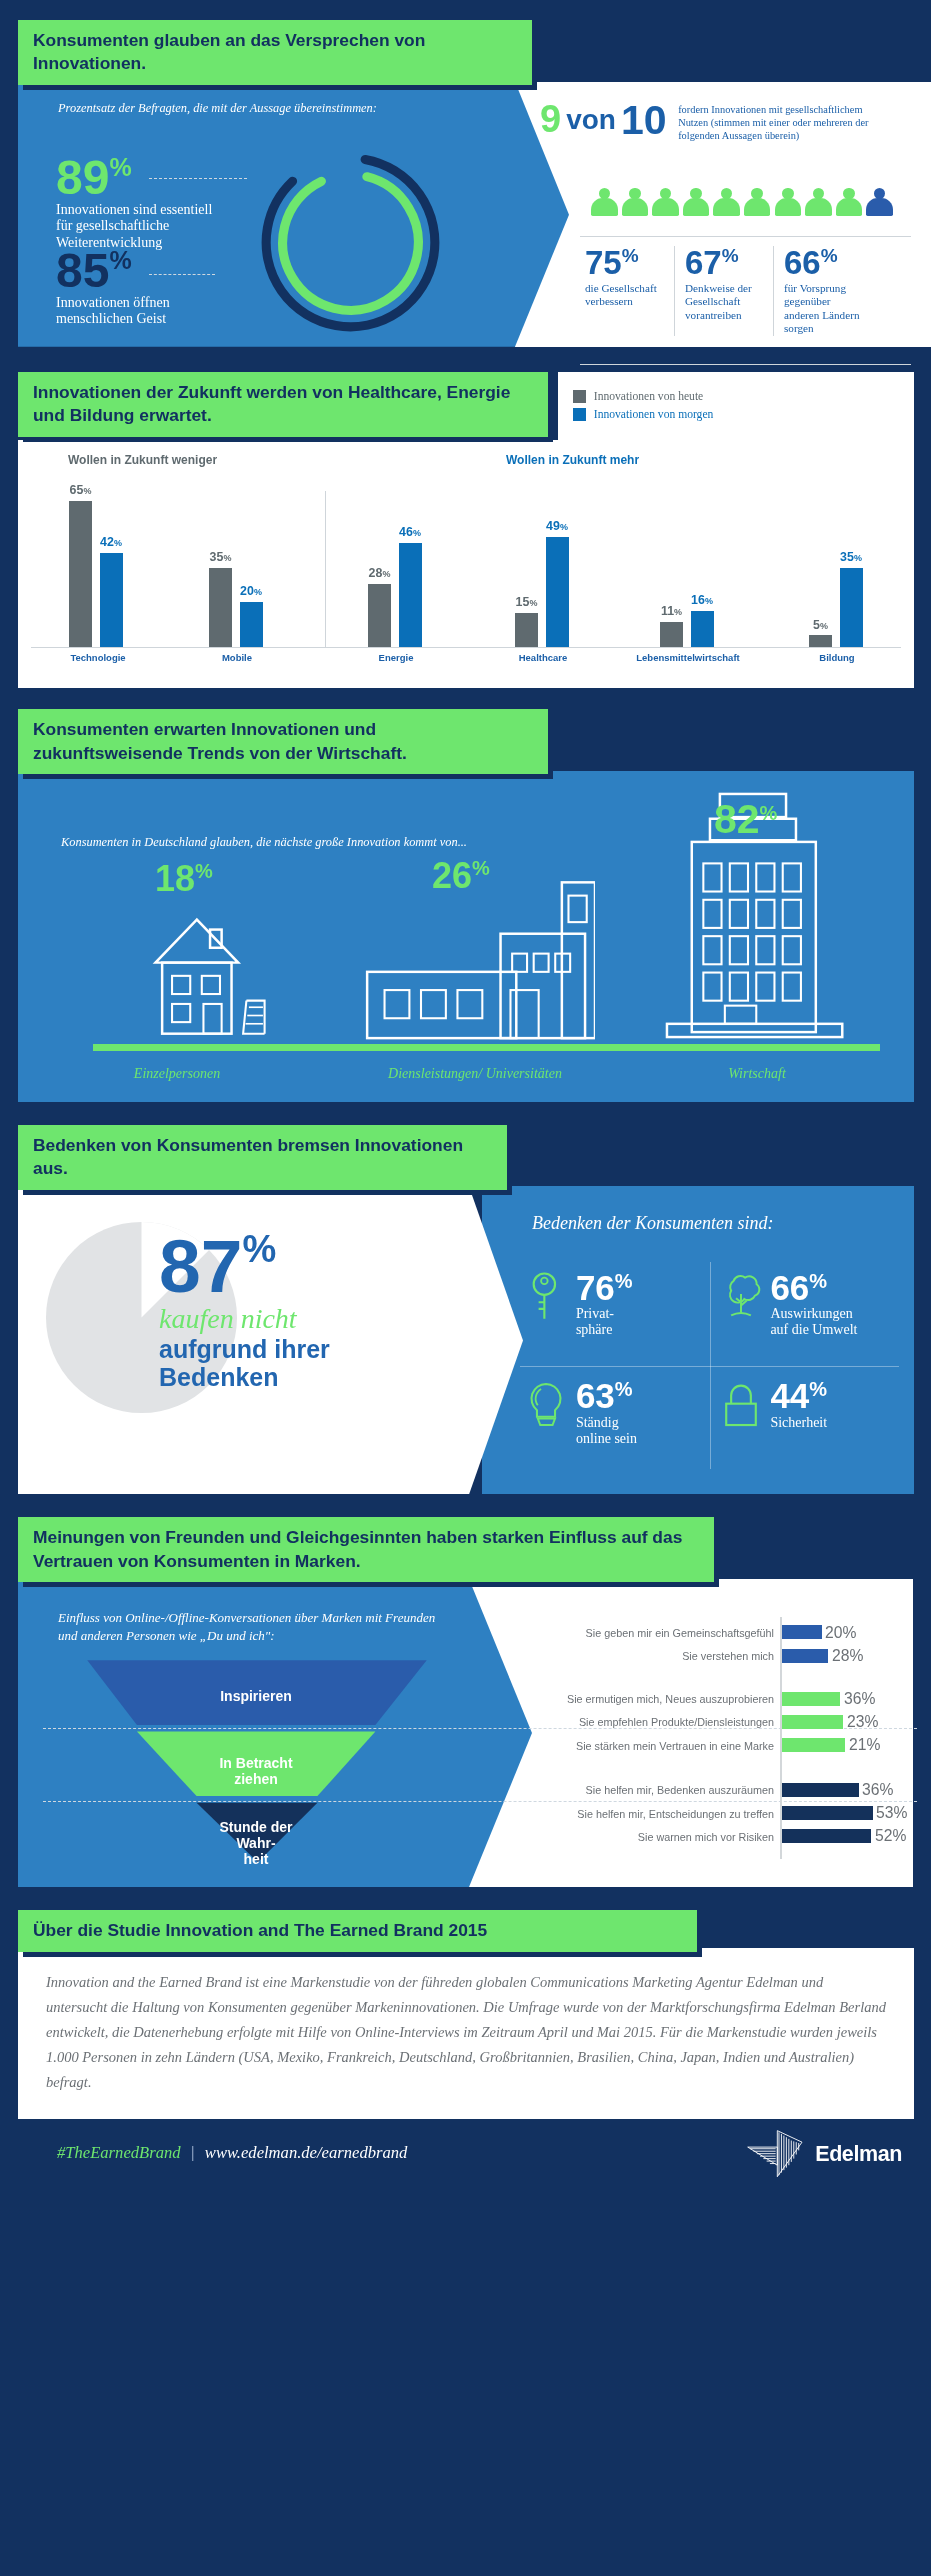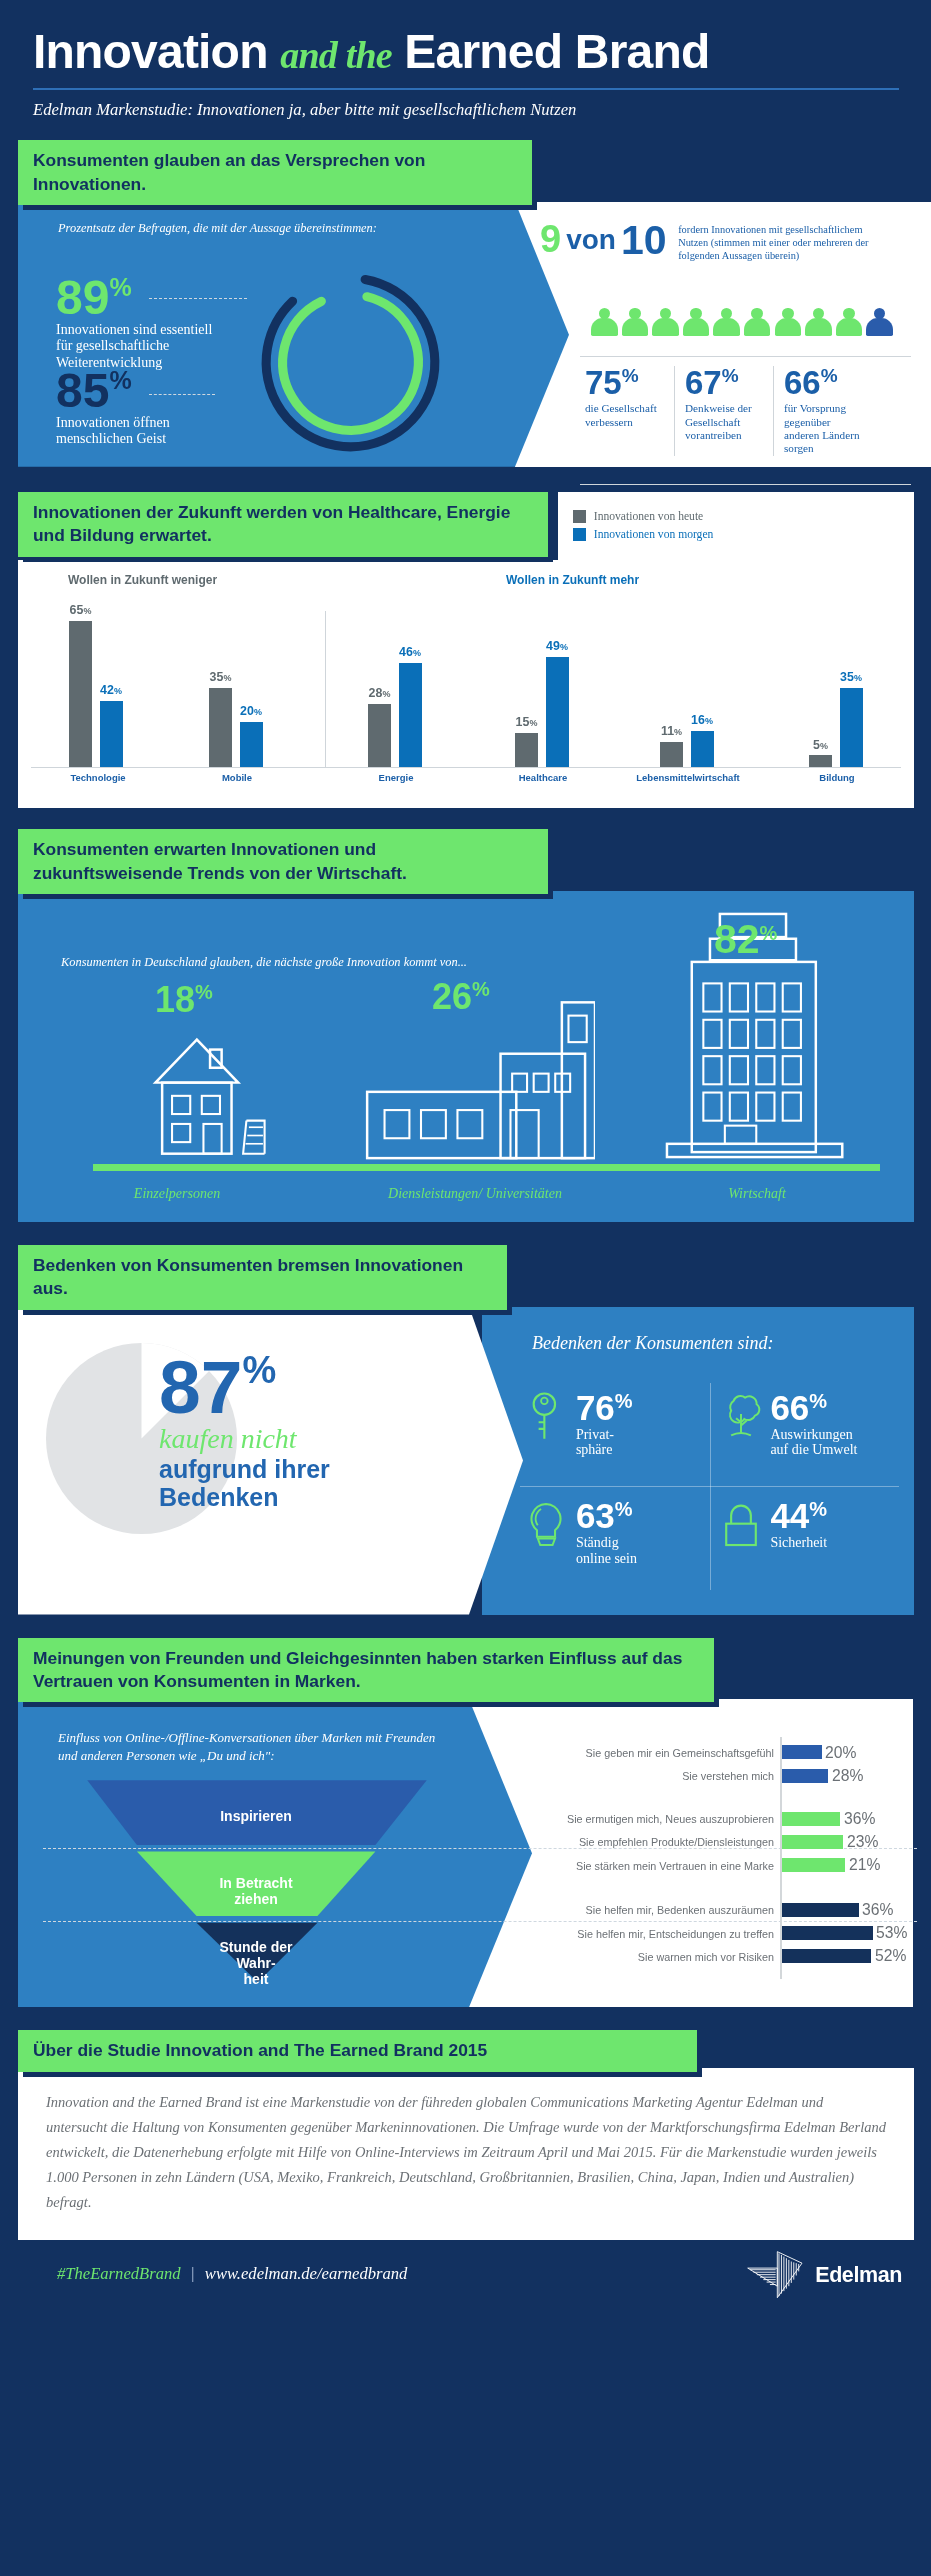--- a/index.html
+++ b/index.html
@@ -142,29 +142,20 @@
   .fsep { color: #7d93b5; margin: 0 10px; font-size: 16.6px; }
   .furl { font-family: "Liberation Serif", serif; font-style: italic; font-size: 16.6px; color: #ffffff; }
   .edelman { position: absolute; right: 30px; top: 10px; display: flex; align-items: center; }
   .ed-word { color: #fff; font-size: 21.5px; font-weight: bold; margin-left: 6.6px; letter-spacing: -0.4px; }
 </style>
 </head>
 <body>
 
 <div class="page">
 
-  <div class="header">
-    <div class="title">
-      <span>Innovation</span>
-      <span class="andthe">and the</span>
-      <span>Earned Brand</span>
-    </div>
-    <div class="title-rule"></div>
-    <div class="subtitle">Edelman Markenstudie: Innovationen ja, aber bitte mit gesellschaftlichem Nutzen</div>
-  </div>
 
   <div class="section" style="margin-top:20px;">
     <div class="sec-head" style="max-width:514px;">Konsumenten glauben an das Versprechen von Innovationen.</div>
 
     <div class="s1-wrap">
       <div class="s1-white"></div>
       <div class="s1-blue"></div>
 
       <div class="s1-caption">Prozentsatz der Befragten, die mit der Aussage übereinstimmen:</div>
 
@@ -280,21 +271,21 @@
       <div class="grp-label" style="left:50px; color:#5f6a6f;">Wollen in Zukunft weniger</div>
       <div class="grp-label" style="left:488px; color:#0a6fb8;">Wollen in Zukunft mehr</div>
       <div class="divider-v" style="left:307px;"></div>
       <div class="axis" style="top:207px;"></div>
 
       <div class="bars">
         <div class="bargrp" style="left:51px;">
           <div class="bar" style="height:146px; background:#5f6a6f;">
               <span class="vlab" style="color:#5f6a6f;">65<span class="sm">%</span></span>
             </div>
-          <div class="bar" style="height:66px; background:#0a6fb8;">
+          <div class="bar" style="height:94px; background:#0a6fb8;">
               <span class="vlab" style="color:#0a6fb8;">42<span class="sm">%</span></span>
             </div>
         </div>
         <div class="bargrp" style="left:191px;">
           <div class="bar" style="height:79px; background:#5f6a6f;">
               <span class="vlab" style="color:#5f6a6f;">35<span class="sm">%</span></span>
             </div>
           <div class="bar" style="height:45px; background:#0a6fb8;">
               <span class="vlab" style="color:#0a6fb8;">20<span class="sm">%</span></span>
             </div>

